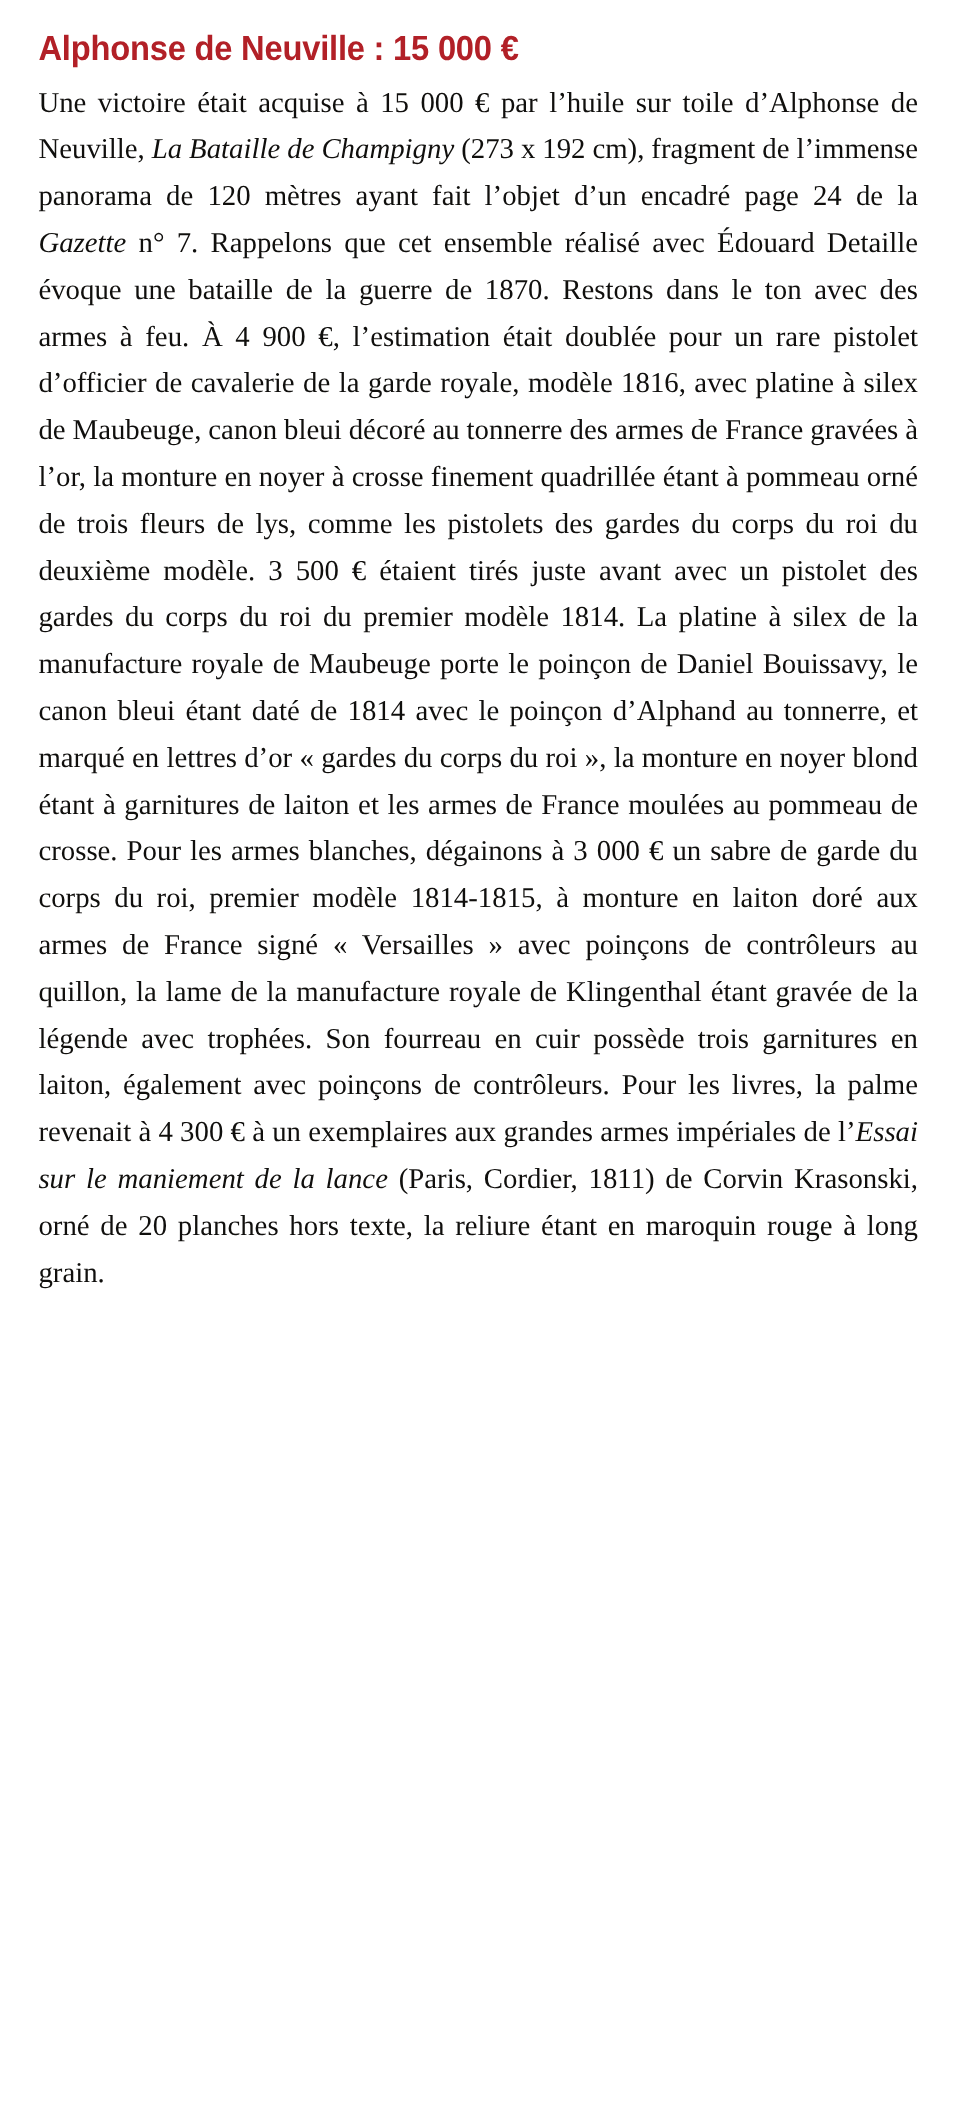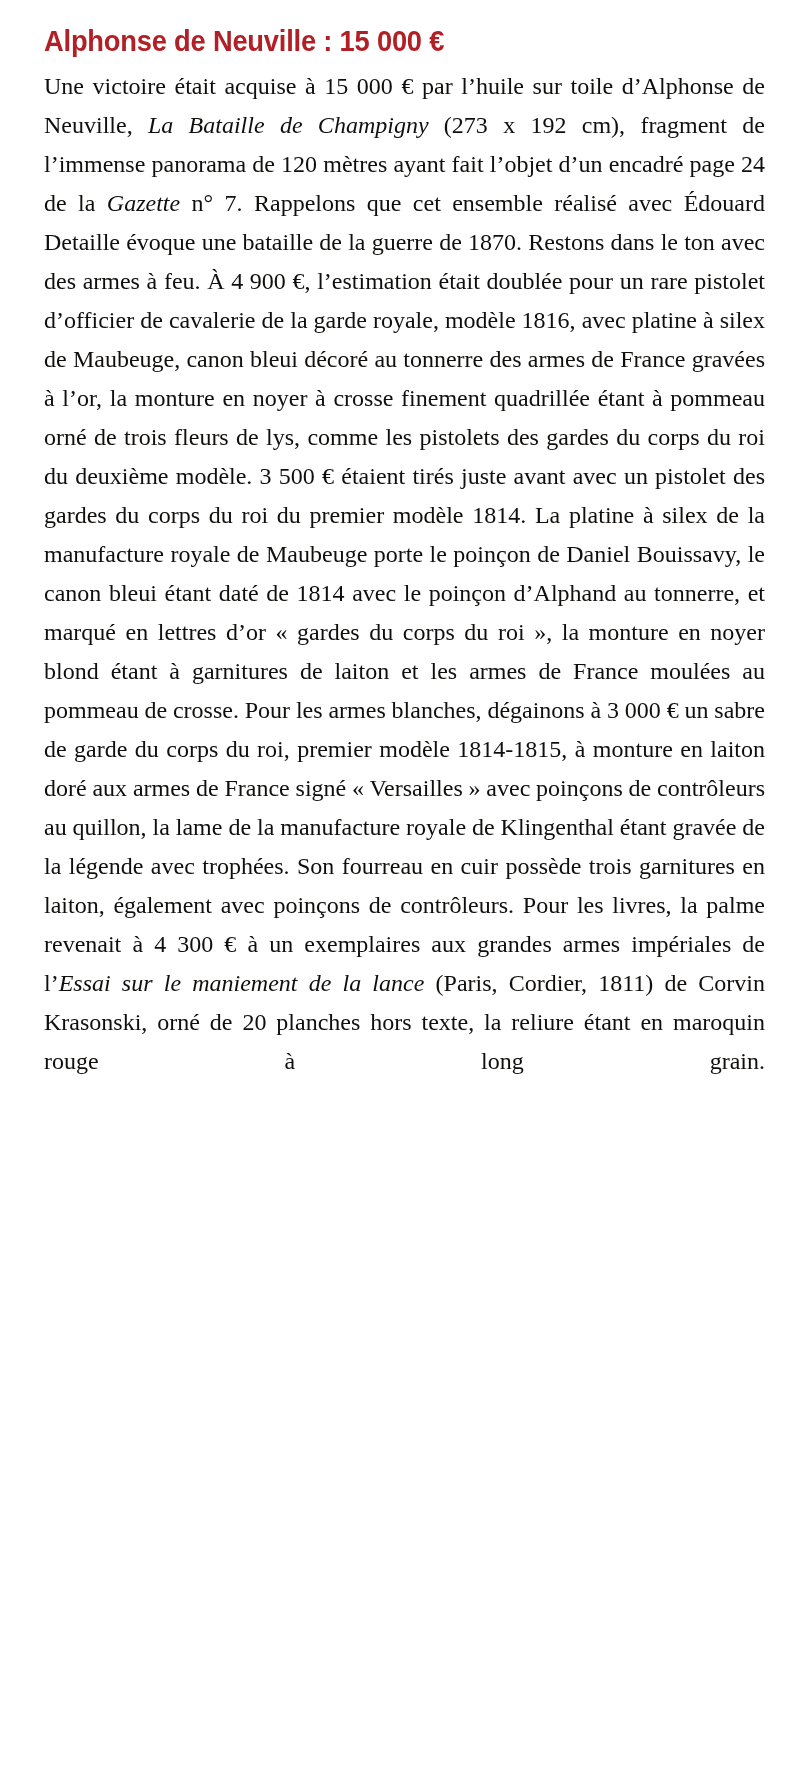--- a/index.html
+++ b/index.html
@@ -12,21 +12,21 @@
     height: 1772px;
     overflow: hidden;
     font-family: "Liberation Serif", "DejaVu Serif", serif;
     -webkit-font-smoothing: antialiased;
   }
 
   .article {
     box-sizing: border-box;
     width: 810px;
     height: 1772px;
-    padding: 24px 45px 0 44px;
+    padding: 24px 45px 0 32px;
     background: #ffffff;
   }
 
   
   .article-heading {
     font-family: "Liberation Sans", "DejaVu Sans", sans-serif;
     font-weight: bold;
     font-size: 29px;
     line-height: 34px;
     color: #b22027;

